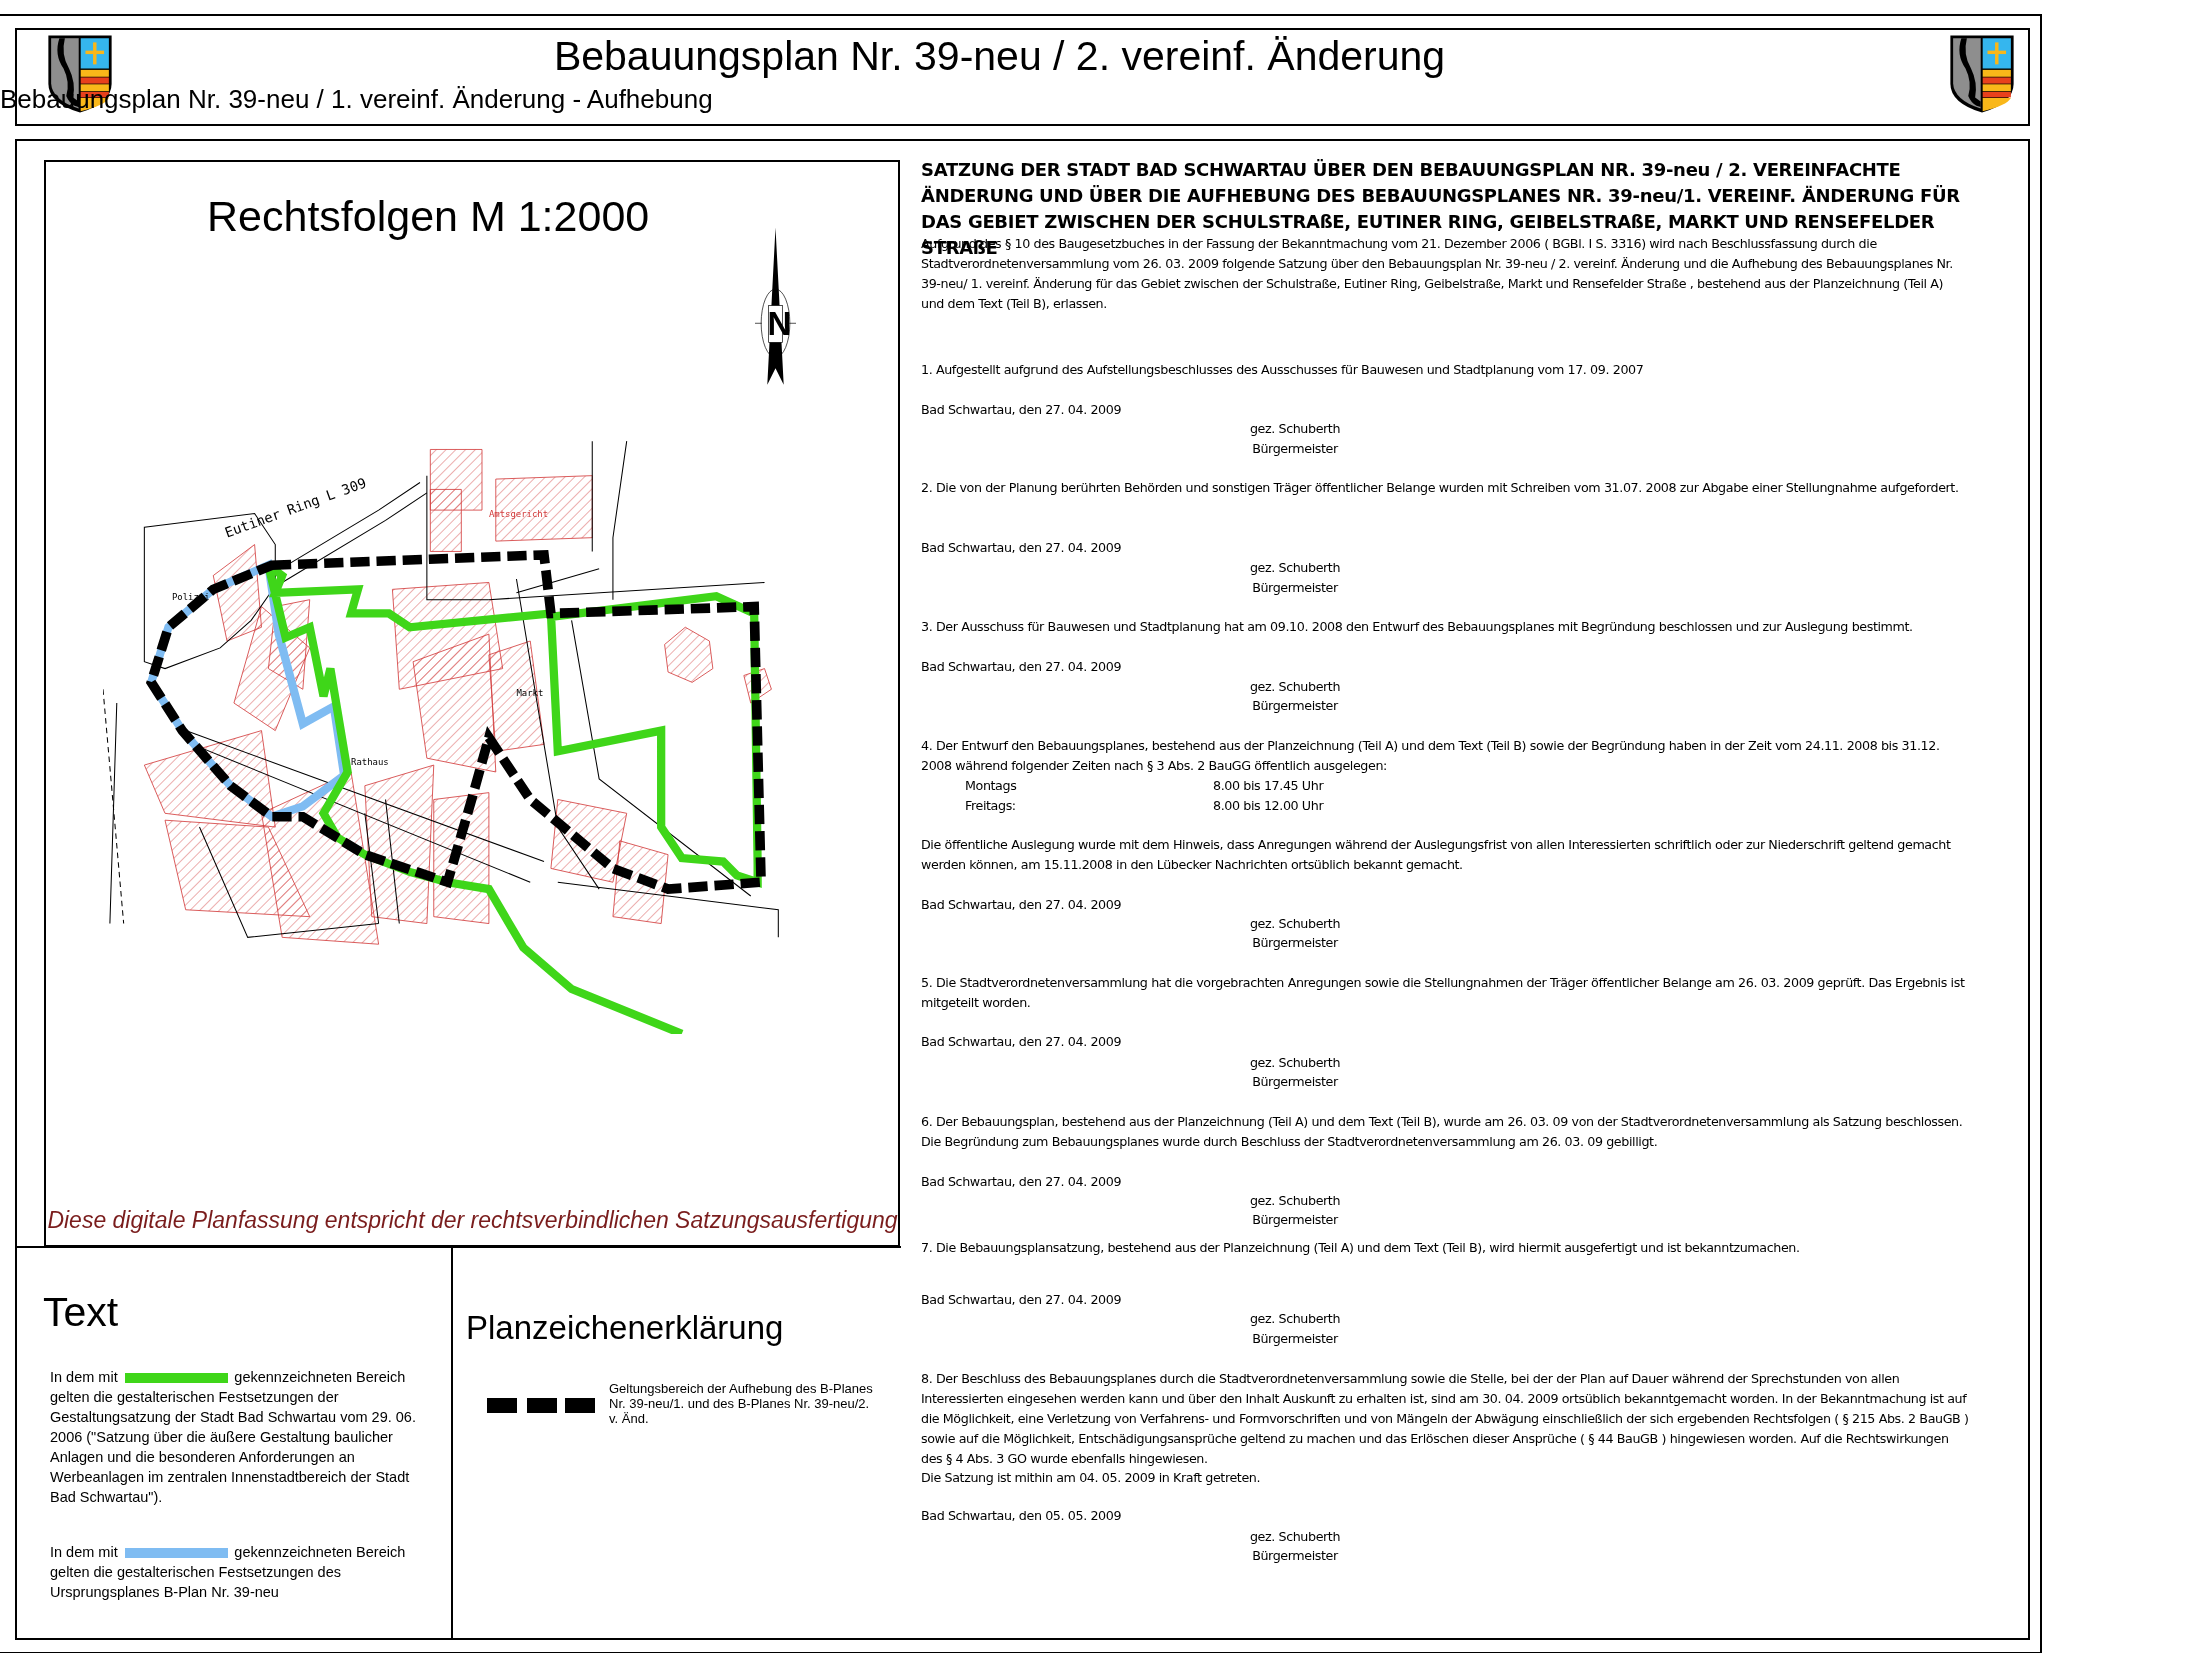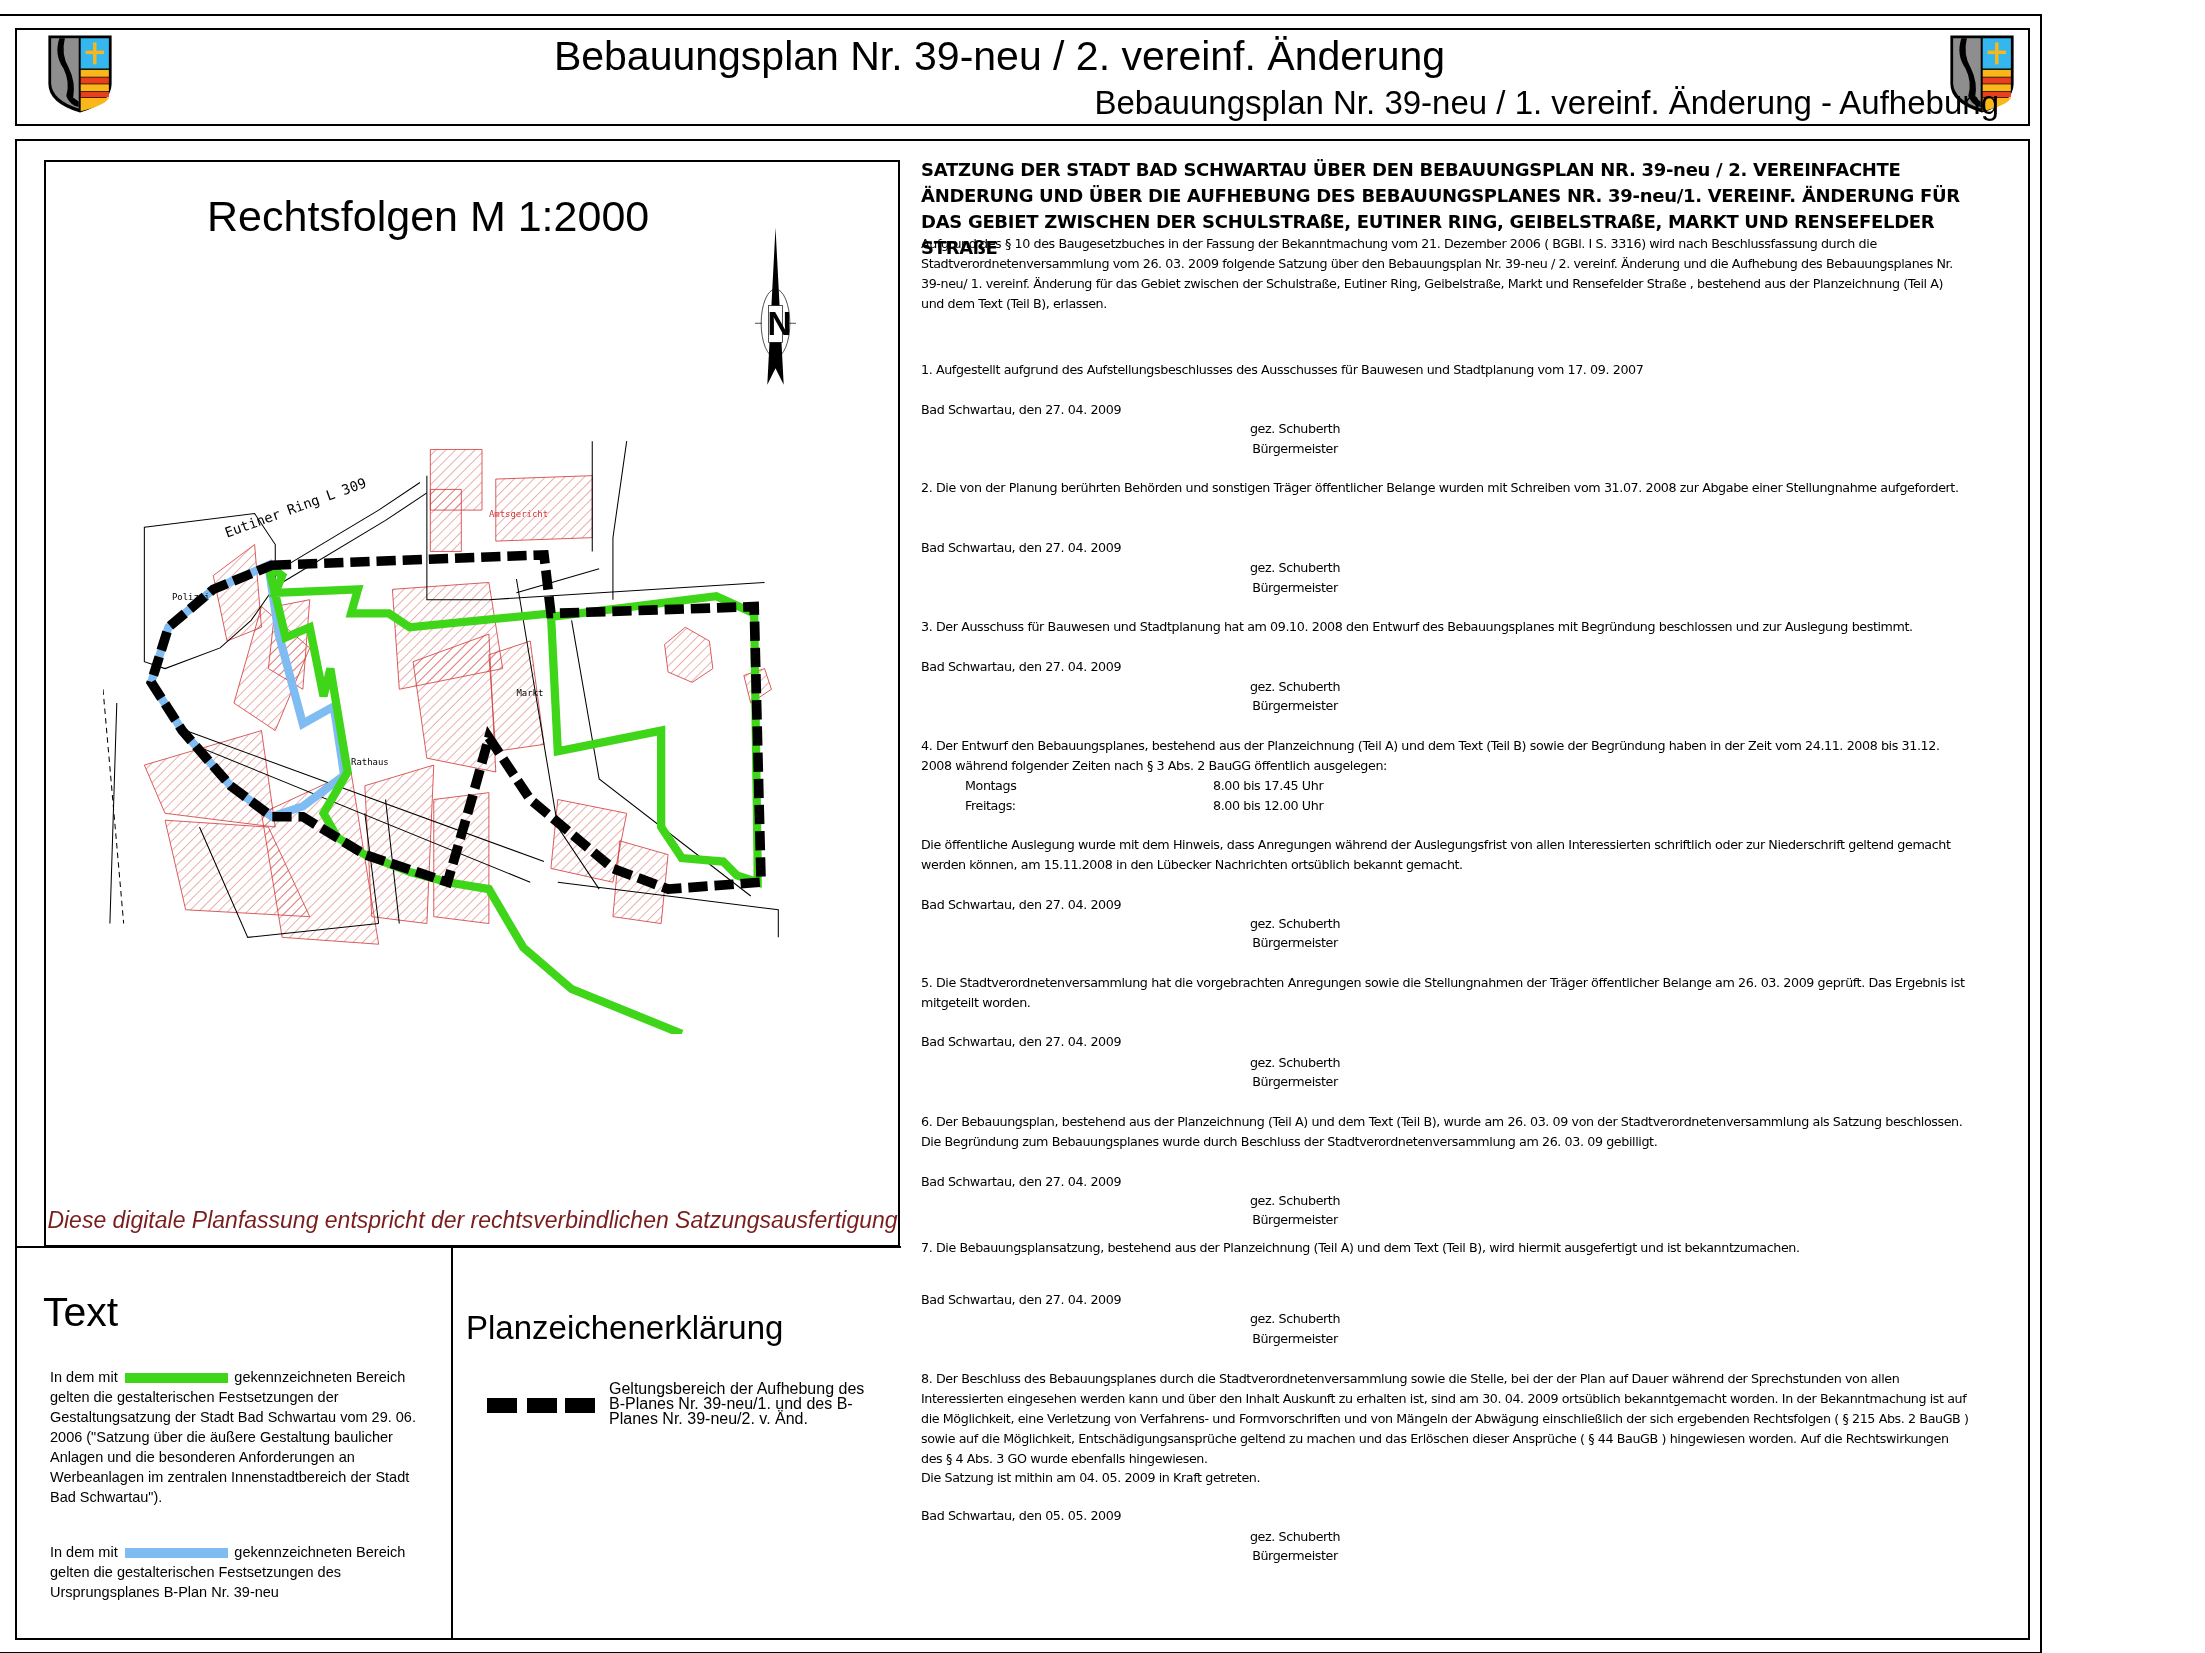--- a/index.html
+++ b/index.html
@@ -4,33 +4,33 @@
 <style>
   html, body { margin:0; padding:0; background:#ffffff; }
   body { width:2205px; height:1654px; position:relative; overflow:hidden; font-family:"Liberation Sans", sans-serif; color:#000; }
   .abs { position:absolute; }
   .box { position:absolute; border:2.1px solid #000; box-sizing:border-box; }
   .hline { position:absolute; height:2.1px; background:#000; }
   .vline { position:absolute; width:2.1px; background:#000; }
 
   
   #header-title { position:absolute; left:0; width:1999px; top:33px; text-align:center; font-size:41px; font-family:"Liberation Sans", sans-serif; }
-  #header-subtitle { position:absolute; left:0; width:1999px; top:84px; text-align:right; font-size:33px; }
+  #header-subtitle { position:absolute; left:0; width:1999px; top:84px; text-align:left; font-size:26px; }
 
   
   #map-title { position:absolute; left:207px; top:192px; font-size:43px; }
   #notice { position:absolute; left:45px; width:855px; top:1207px; text-align:center; font-size:23px; font-style:italic; color:#7a1d1d; }
 
   
   #text-heading { position:absolute; left:43px; top:1289px; font-size:41px;text-align:right; }
   #legend-heading { position:absolute; left:466px; top:1309px; font-size:33px; }
   .legend-text { position:absolute; font-size:14.5px; line-height:20px; width:386px; }
   .swatch-inline { display:inline-block; width:103px; height:10.3px; vertical-align:middle; margin:0 2.8px; }
   .legend-dash { position:absolute; width:30px; height:14.5px; background:#000; }
-  #legend-geltung { position:absolute; left:609px; top:1381px; font-size:16px; line-height:15px; width:269px; }
+  #legend-geltung { position:absolute; left:609px; top:1381px; font-size:13px; line-height:15px; width:269px; }
 
   
   #satzung-heading { position:absolute; left:921px; top:157px; width:1075px; font-size:18px; font-weight:bold; line-height:26px; font-family:"DejaVu Sans", sans-serif; letter-spacing:-0.3px; }
   .para { position:absolute; left:921px; width:1048px; font-size:12.7px; line-height:20px; font-family:"DejaVu Sans", sans-serif; letter-spacing:-0.4px; }
   .sign { position:absolute; left:1240px; font-size:12.7px; line-height:20px; font-family:"DejaVu Sans", sans-serif; letter-spacing:-0.4px; text-align:center; width:110px; }
   .hours-row { display:flex; }
   .hours-day { width:292px; padding-left:44px; box-sizing:border-box; }
 </style>
 </head>
 <body>

